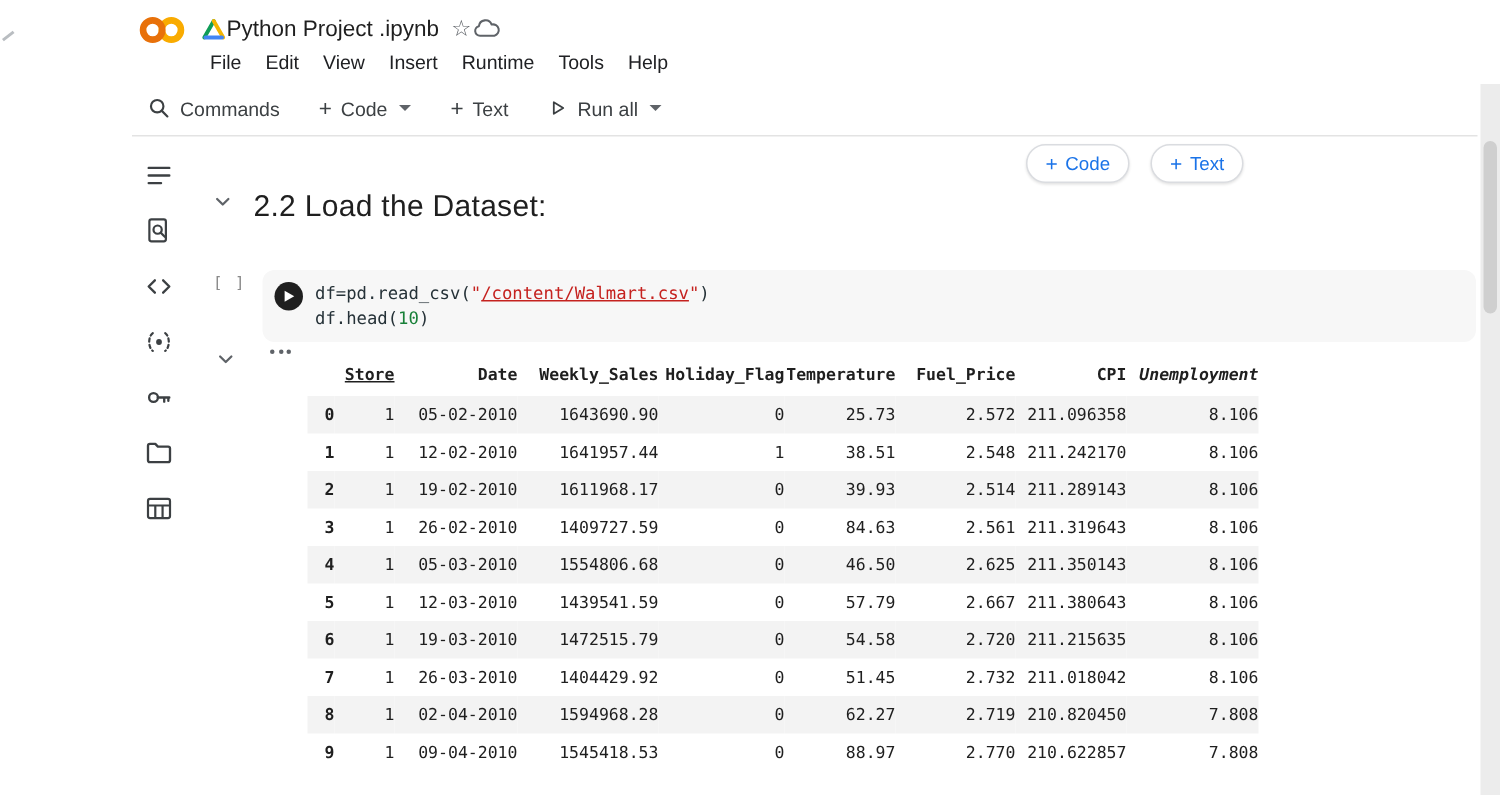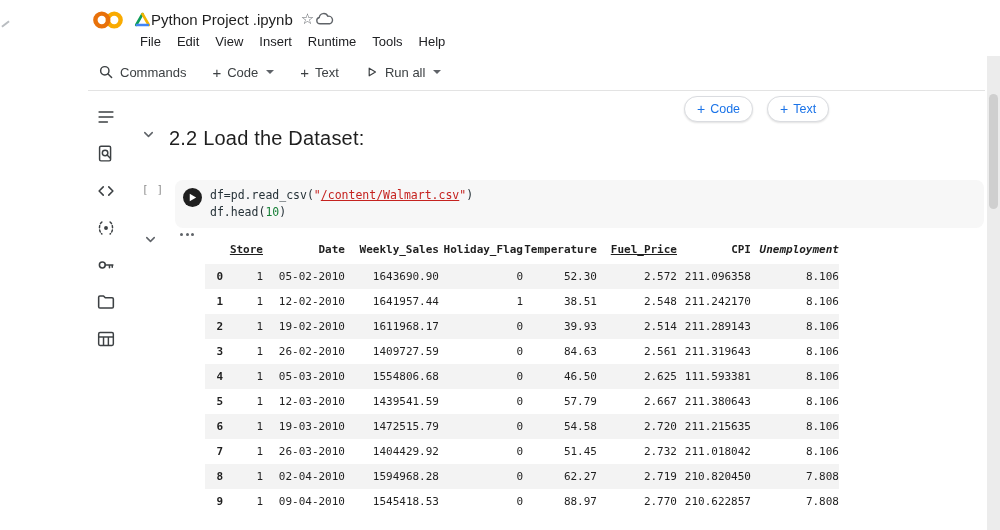--- a/index.html
+++ b/index.html
@@ -218,33 +218,33 @@
 
   <table class="dataframe">
     <thead>
         <tr>
           <th style="width: 18px;"></th>
           <th style="width: 40px; text-decoration: underline;">Store</th>
           <th style="width: 82px;">Date</th>
           <th style="width: 94px;">Weekly_Sales</th>
           <th style="width: 84px;">Holiday_Flag</th>
           <th style="width: 74px;">Temperature</th>
-          <th style="width: 80px; text-decoration: underline;">Fuel_Price</th>
+          <th style="width: 80px;">Fuel_Price</th>
           <th style="width: 74px;">CPI</th>
           <th style="width: 88px; font-style: italic;">Unemployment</th>
         </tr>
       </thead>
     <tbody>
         <tr>
           <td class="idx">0</td>
           <td>1</td>
           <td>05-02-2010</td>
           <td>1643690.90</td>
           <td>0</td>
-          <td>52.30</td>
+          <td>25.73</td>
           <td>2.572</td>
           <td>211.096358</td>
           <td>8.106</td>
         </tr>
         <tr>
           <td class="idx">1</td>
           <td>1</td>
           <td>12-02-2010</td>
           <td>1641957.44</td>
           <td>1</td>
@@ -276,21 +276,21 @@
           <td>8.106</td>
         </tr>
         <tr>
           <td class="idx">4</td>
           <td>1</td>
           <td>05-03-2010</td>
           <td>1554806.68</td>
           <td>0</td>
           <td>46.50</td>
           <td>2.625</td>
-          <td>111.593381</td>
+          <td>211.350143</td>
           <td>8.106</td>
         </tr>
         <tr>
           <td class="idx">5</td>
           <td>1</td>
           <td>12-03-2010</td>
           <td>1439541.59</td>
           <td>0</td>
           <td>57.79</td>
           <td>2.667</td>

